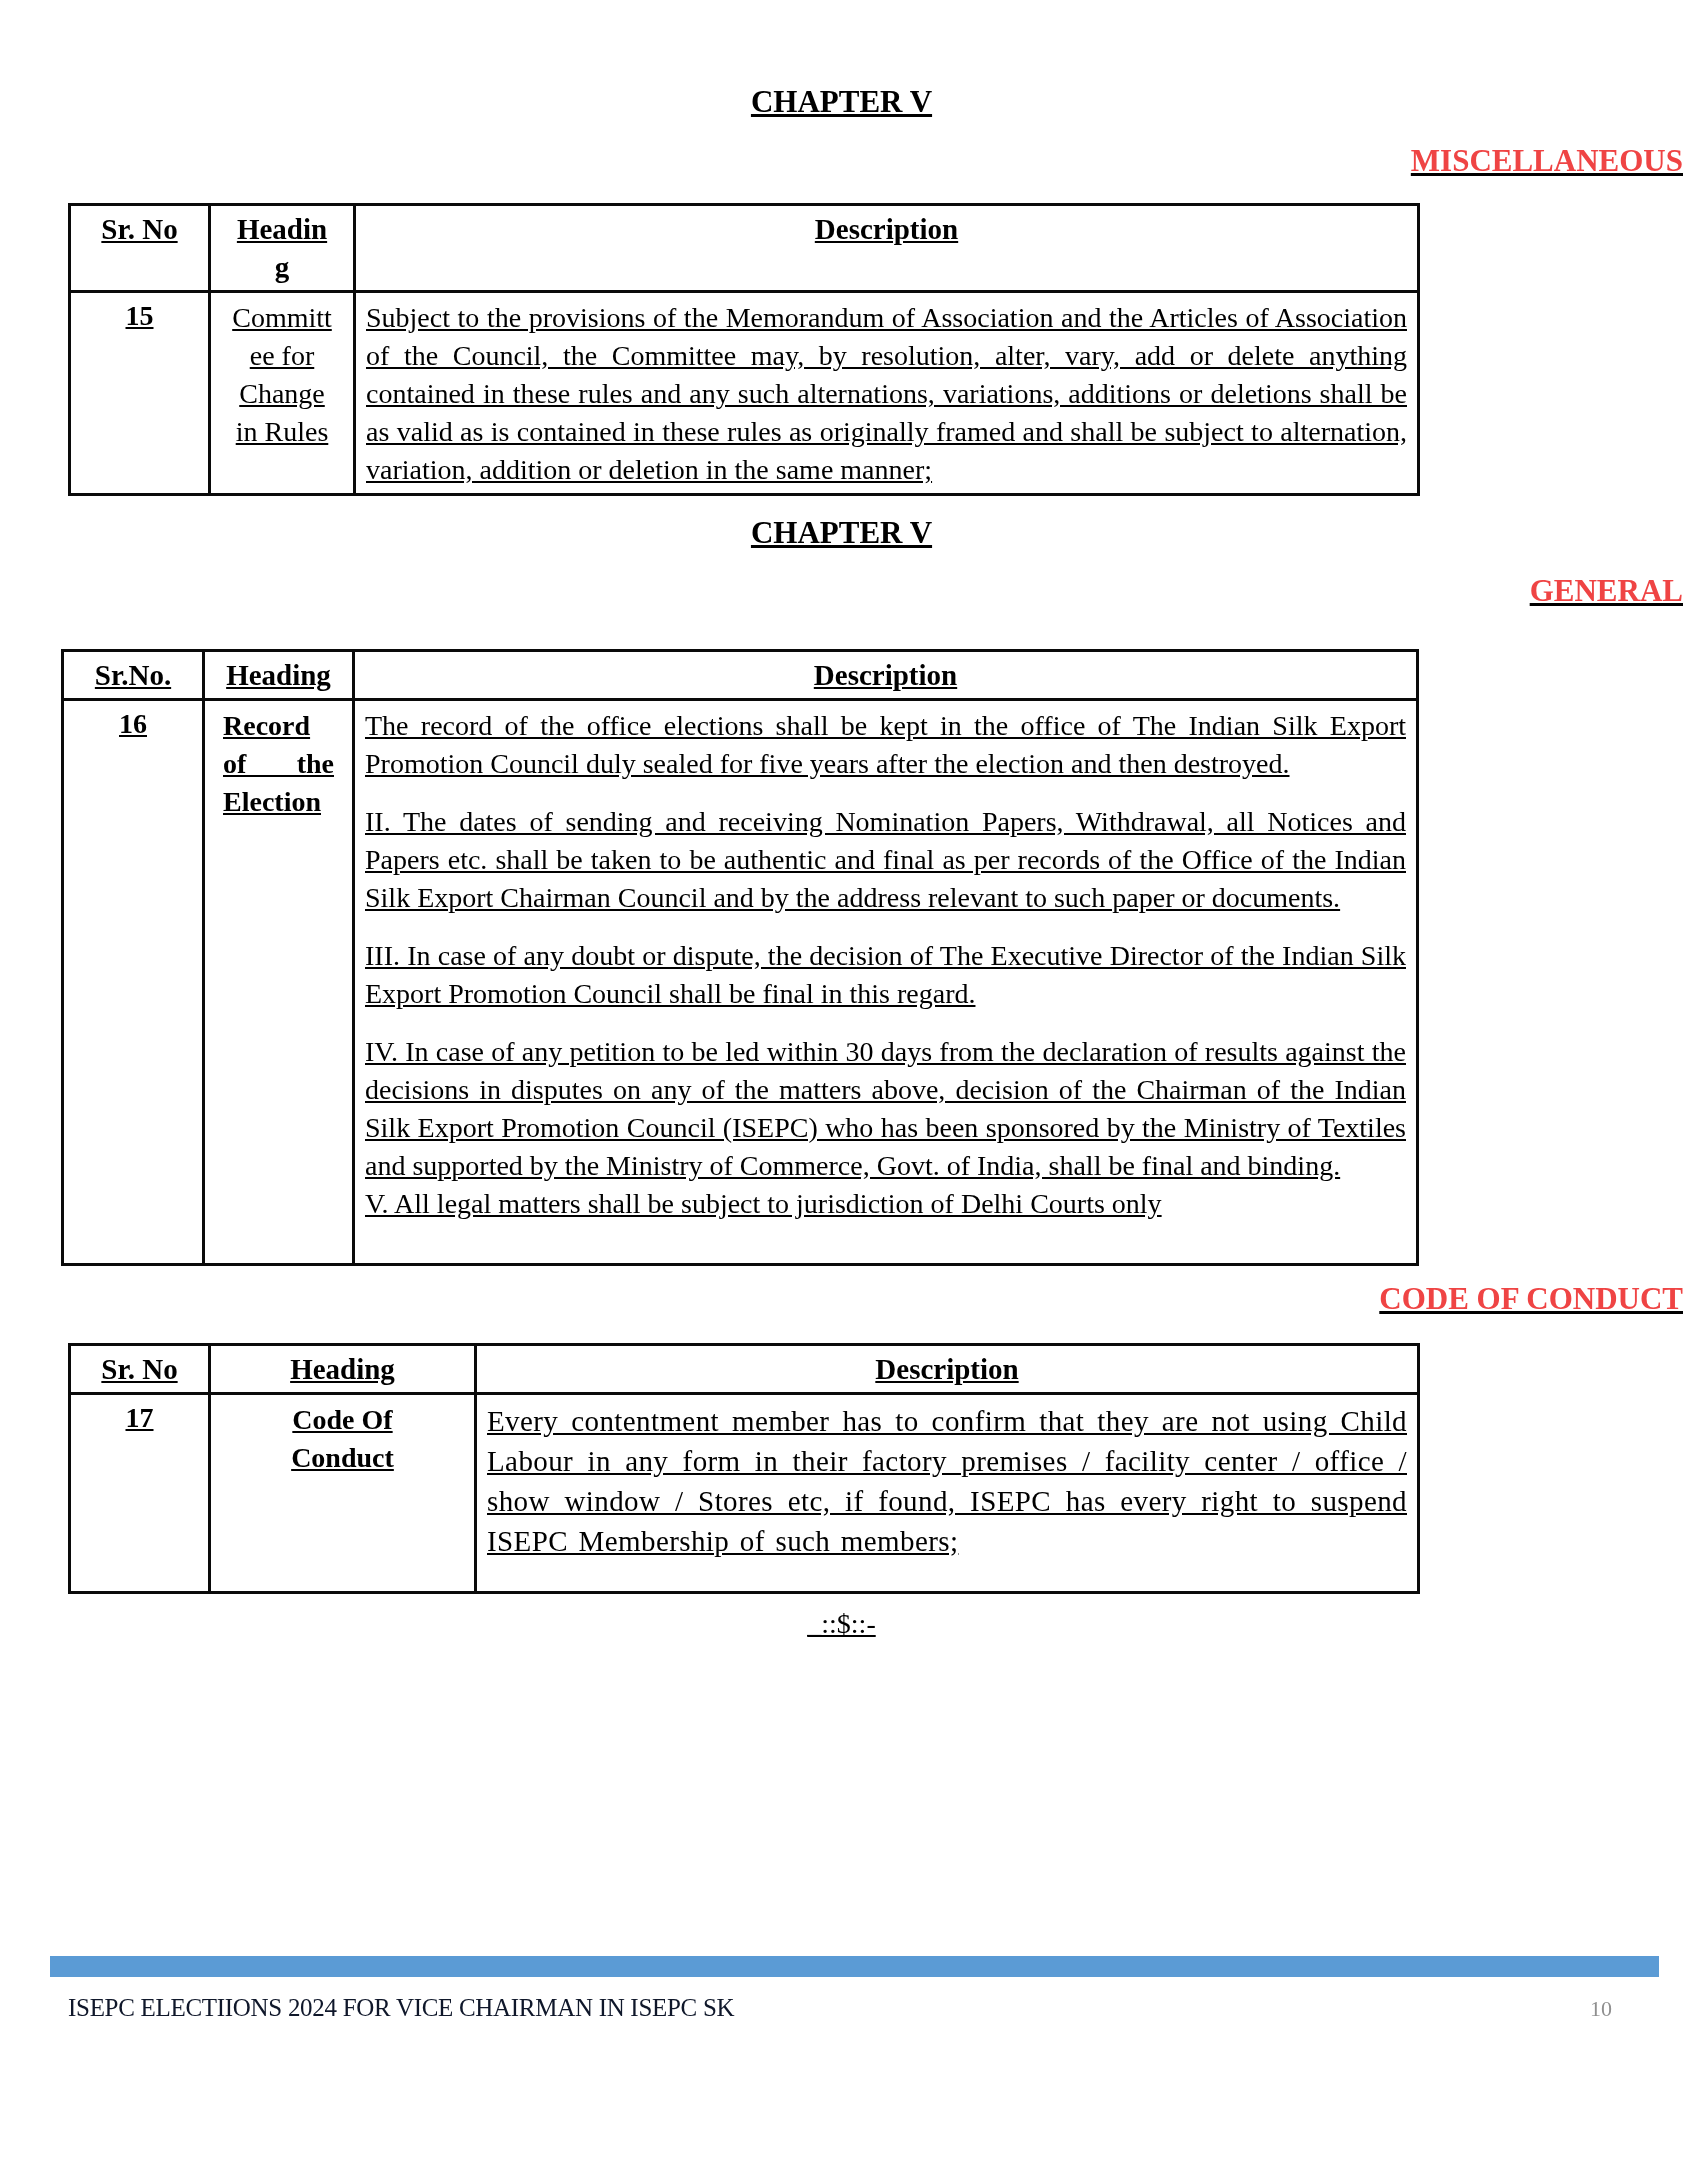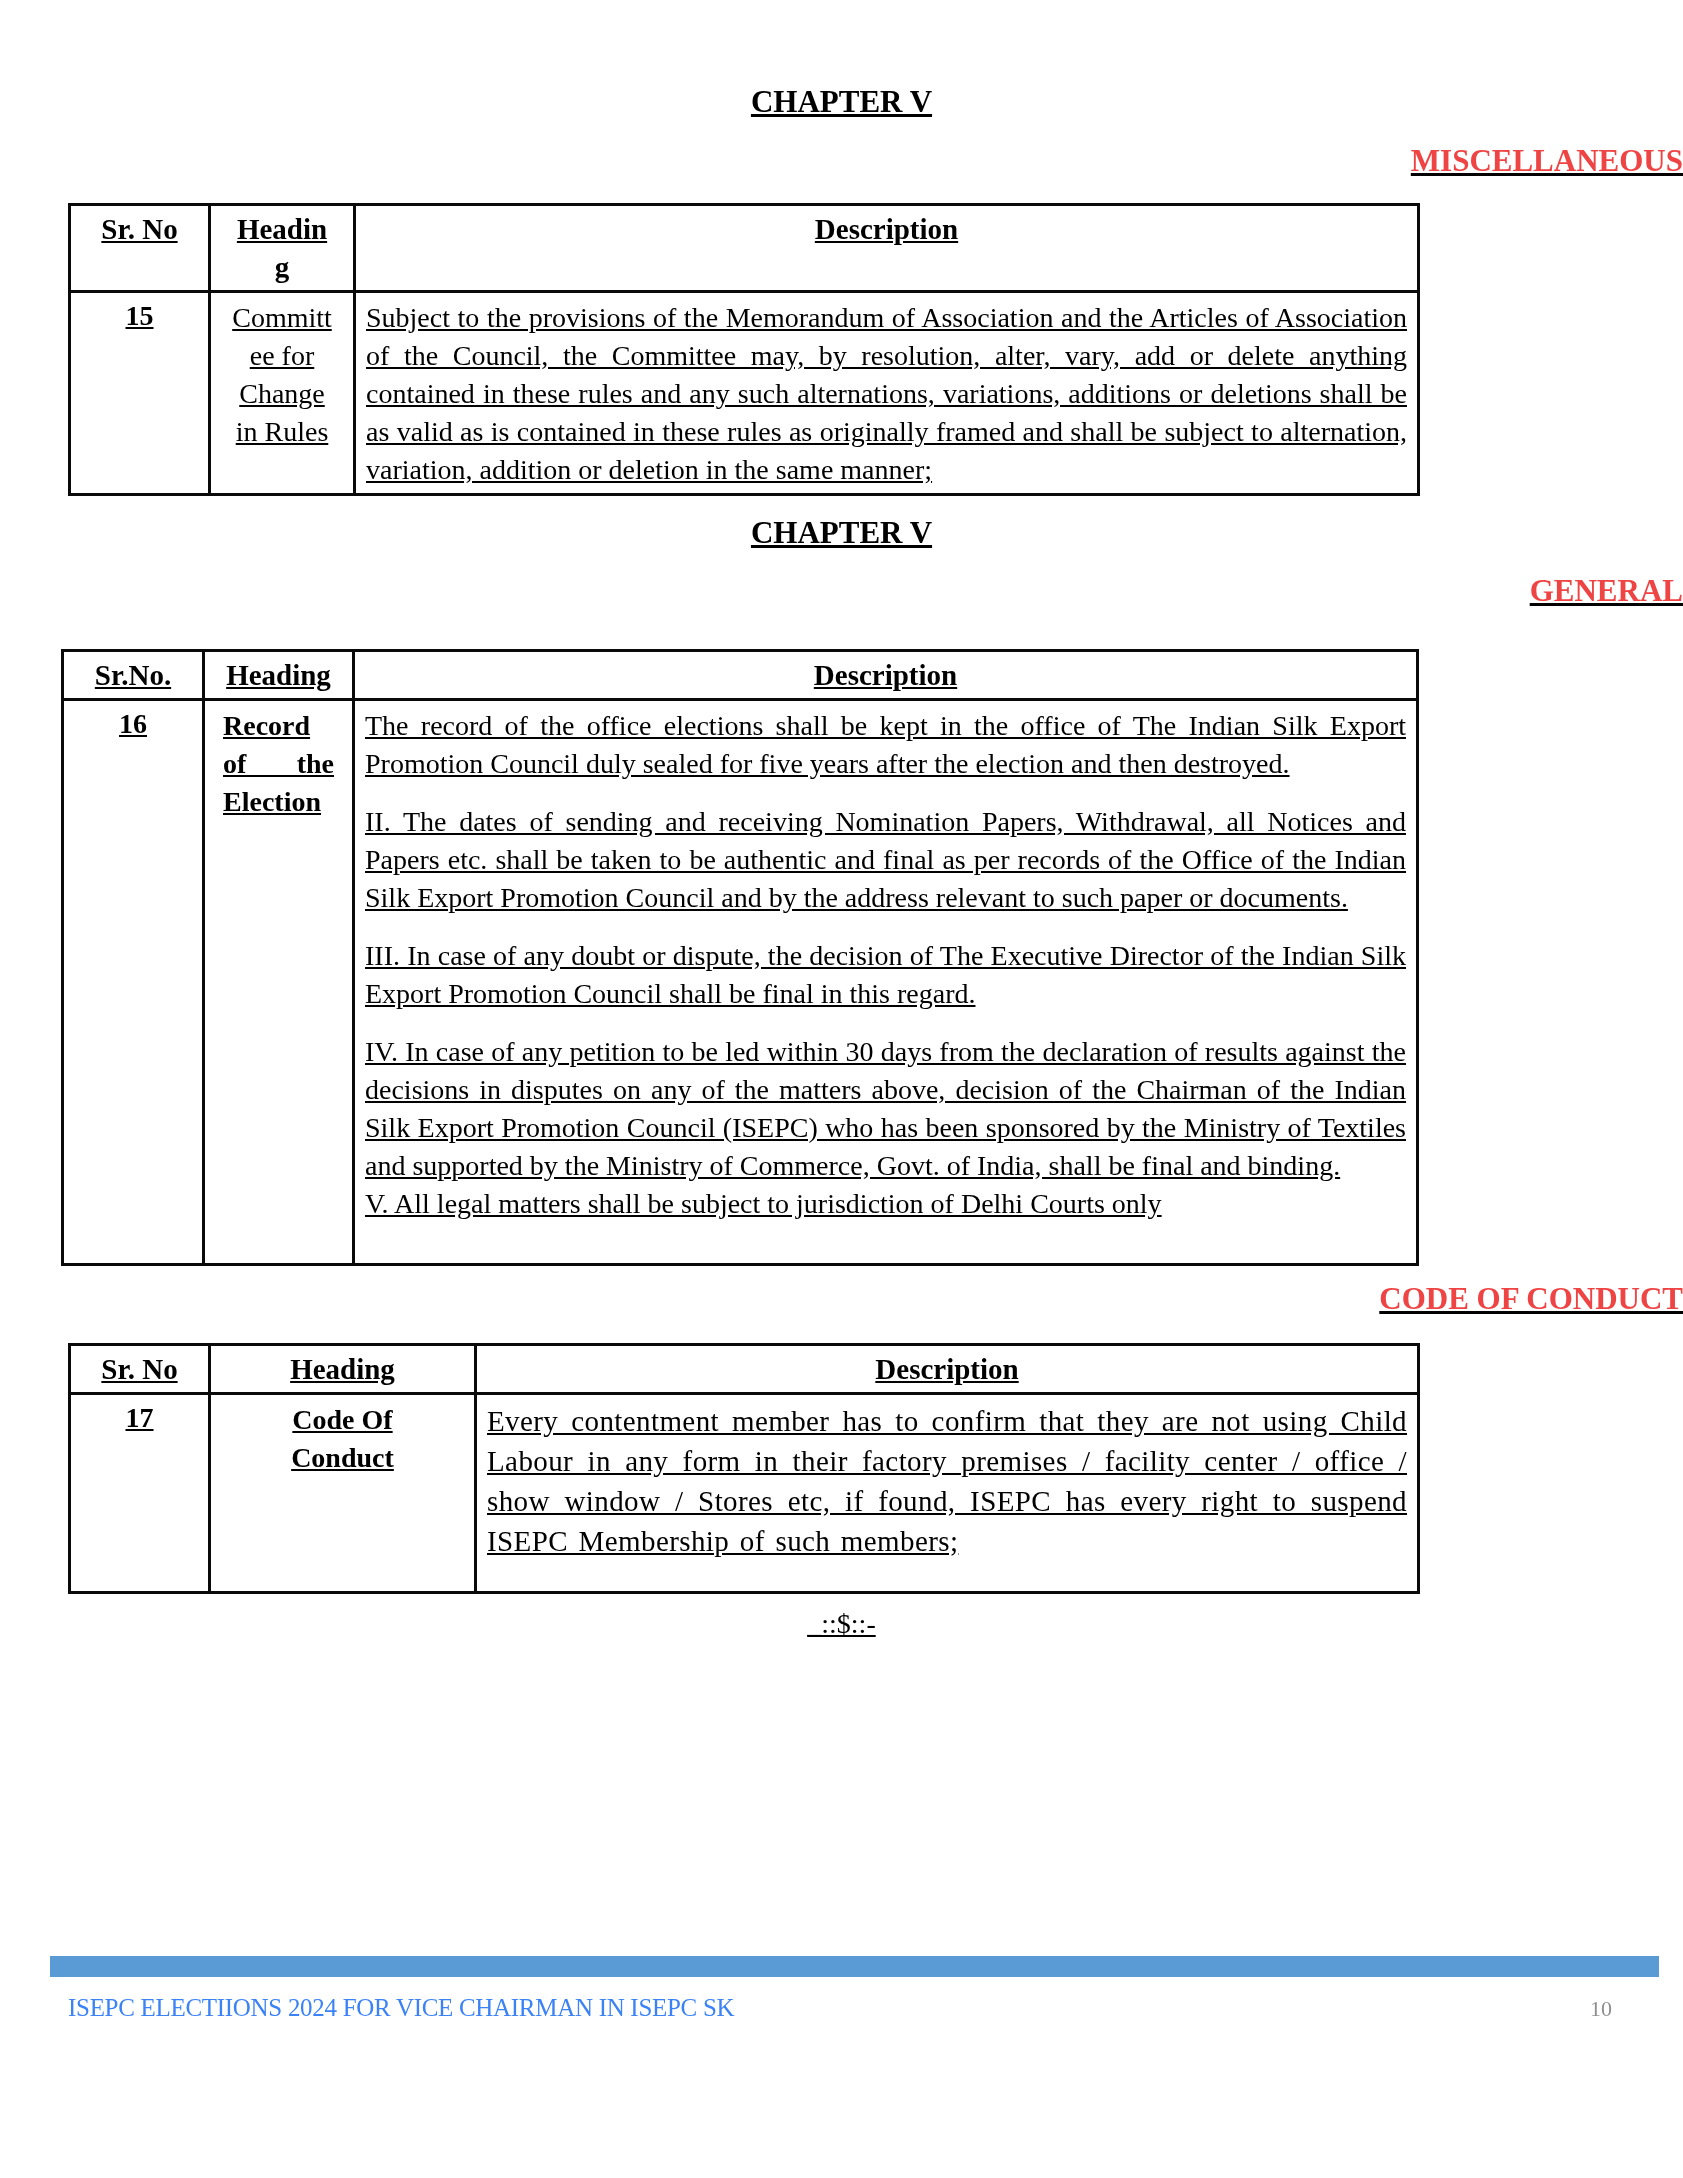--- a/index.html
+++ b/index.html
@@ -118,21 +118,21 @@
   .footer-row{
     position:absolute;
     left:68px;top:1994px;
     width:1544px;
     display:flex;
     justify-content:space-between;
     align-items:baseline;
   }
   .footer-text{
     font-size:25px;
-    color:#3b82f6;
+    color:#0f172a;
     letter-spacing:-0.3px;
   }
   .page-number{
     font-size:22px;
     color:#8f8f8f;
   }
 </style>
 </head>
 <body>
 
@@ -177,21 +177,21 @@
           <tr>
         <th class="h1">Sr.No.</th>
         <th class="h2">Heading</th>
         <th class="h3">Description</th>
       </tr>
       <tr>
         <td class="sr">16</td>
         <td class="head">Record of the Election</td>
         <td class="desc">
           <p>The record of the office elections shall be kept in the office of The Indian Silk Export Promotion Council duly sealed for five years after the election and then destroyed.</p>
-          <p>II. The dates of sending and receiving Nomination Papers, Withdrawal, all Notices and Papers etc. shall be taken to be authentic and final as per records of the Office of the Indian Silk Export Promotion Council and by the address relevant to such paper or documents.</p>
+          <p>II. The dates of sending and receiving Nomination Papers, Withdrawal, all Notices and Papers etc. shall be taken to be authentic and final as per records of the Office of the Indian Silk Export Chairman Council and by the address relevant to such paper or documents.</p>
           <p>III. In case of any doubt or dispute, the decision of The Executive Director of the Indian Silk Export Promotion Council shall be final in this regard.</p>
           <p class="no-gap-below">IV. In case of any petition to be led within 30 days from the declaration of results against the decisions in disputes on any of the matters above, decision of the Chairman of the Indian Silk Export Promotion Council (ISEPC) who has been sponsored by the Ministry of Textiles and supported by the Ministry of Commerce, Govt. of India, shall be final and binding.</p>
           <p>V. All legal matters shall be subject to jurisdiction of Delhi Courts only</p>
         </td>
       </tr>
     </tbody>
       </table>
   </div>
 
   <div class="sec3">

